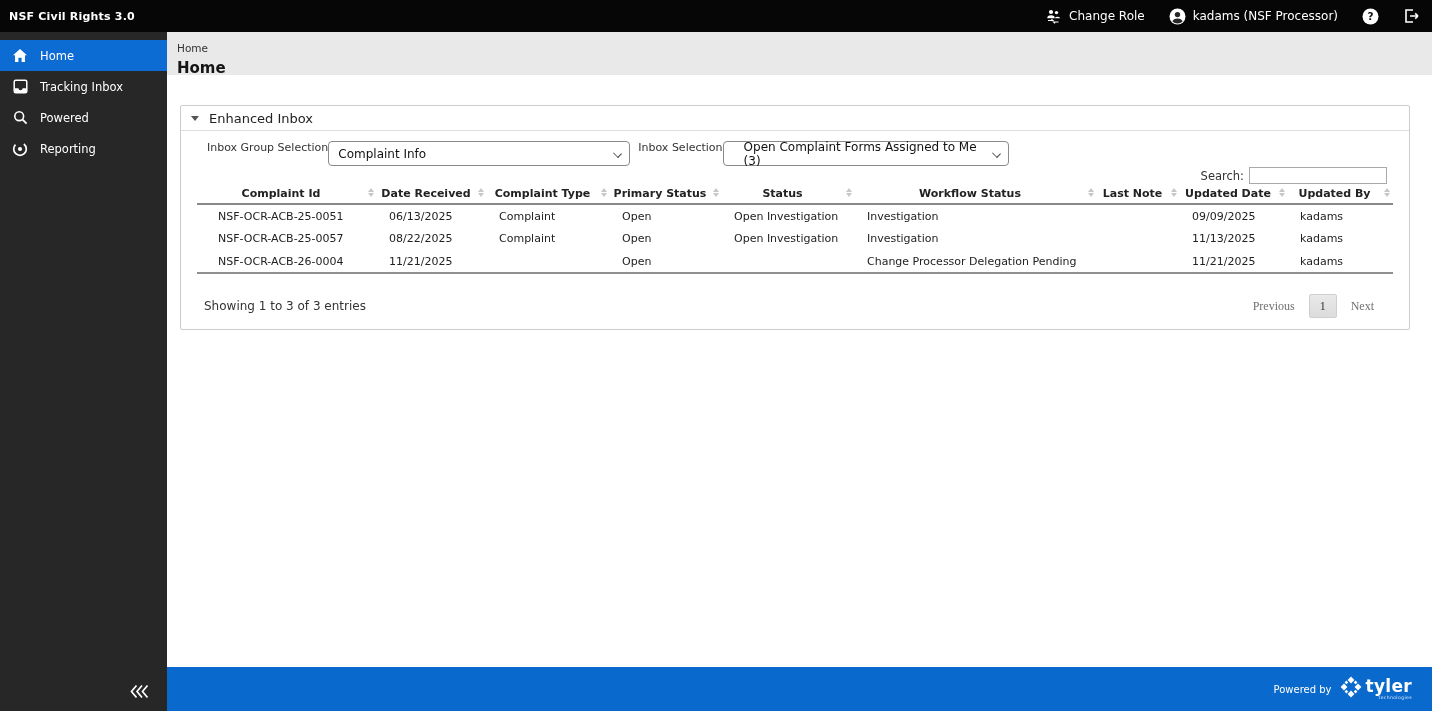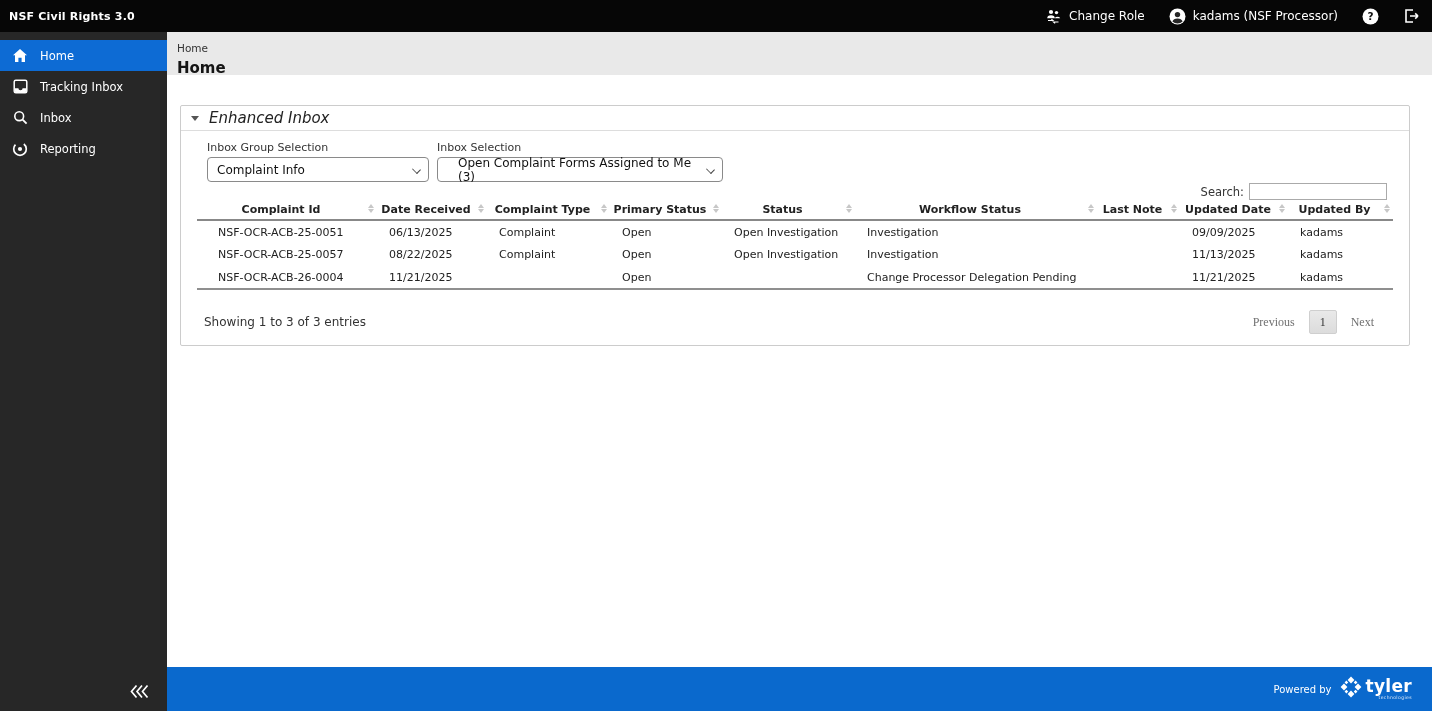--- a/index.html
+++ b/index.html
@@ -29,30 +29,30 @@
   .crumbband { height:43px; background:#e9e9e9; padding:5px 0 0 10px; }
   .breadcrumb { font-size:10.5px; color:#333; cursor:pointer; display:inline-block; }
   .page-title { font-size:15px; font-weight:bold; color:#151515; margin-top:3px; }
 
   
   .panel { margin:30px 22px 0 13px; border:1px solid #ccc; border-radius:2px; background:#fff; }
   .panel-header { height:25px; border-bottom:1px solid #ddd; display:flex; align-items:center;
                   padding-left:10px; gap:10px; cursor:pointer; }
   .caret-down { width:0; height:0; border-left:4px solid transparent; border-right:4px solid transparent;
                 border-top:5px solid #555; }
-  .panel-title { font-size:15px; color:#222;font-style:italic; }
+  .panel-title { font-size:13px; color:#222; }
   .panel-body { padding:10px 16px 0 16px; }
 
   .selects-row { display:flex; gap:8px; padding-left:10px; }
-  .sel-group { display:flex; flex-direction:column; }
+  .sel-group { display:flex; }
   .sel-label { font-size:11px; color:#333; margin-bottom:3px; }
   .fake-select { height:25px; border:1px solid #8a8a8a; border-radius:4px; background:#fff;
                  display:flex; align-items:center; padding:0 24px 0 9px; font-size:12px; color:#111;
                  position:relative; cursor:pointer; }
-  .sel1 .fake-select { width:222px;text-align:center; }
+  .sel1 .fake-select { width:302px;text-align:center; }
   .sel2 .fake-select { width:286px;padding-left:20px; }
   .sel-chev { position:absolute; right:8px; top:8px; width:7px; height:7px;
               border-right:1.4px solid #444; border-bottom:1.4px solid #444; transform:rotate(45deg) scale(1,.8); }
 
   .search-row { display:flex; justify-content:flex-end; align-items:center; gap:5px; margin:1px 6px 2px 0; }
   .search-label { font-size:11.5px; color:#333; }
   .search-input { width:138px; height:17px; border:1px solid #aaa; font-size:11px; padding:0 4px; outline:none; }
 
   table { width:100%; border-collapse:collapse; table-layout:fixed; }
   th { font-size:11px; font-weight:bold; color:#222; text-align:center; height:18px;
@@ -149,21 +149,21 @@
       </span>
       <span>Tracking Inbox</span>
     </div>
     <div class="nav-item">
       <span class="nav-ico">
         <svg width="15" height="15" viewBox="0 0 15 15">
           <circle cx="6.2" cy="6.2" r="4.4" fill="none" stroke="#fff" stroke-width="1.6"></circle>
           <path d="M9.6 9.6 L13.6 13.6" stroke="#fff" stroke-width="1.8"></path>
         </svg>
       </span>
-      <span>Inbox</span>
+      <span>Powered</span>
     </div>
     <div class="nav-item">
       <span class="nav-ico">
         <svg width="16" height="16" viewBox="0 0 16 16">
           <circle cx="8" cy="8" r="6.3" fill="none" stroke="#fff" stroke-width="1.7" stroke-dasharray="30 9" stroke-dashoffset="6"></circle>
           <circle cx="8" cy="8" r="2.1" fill="#fff"></circle>
         </svg>
       </span>
       <span>Reporting</span>
     </div>

